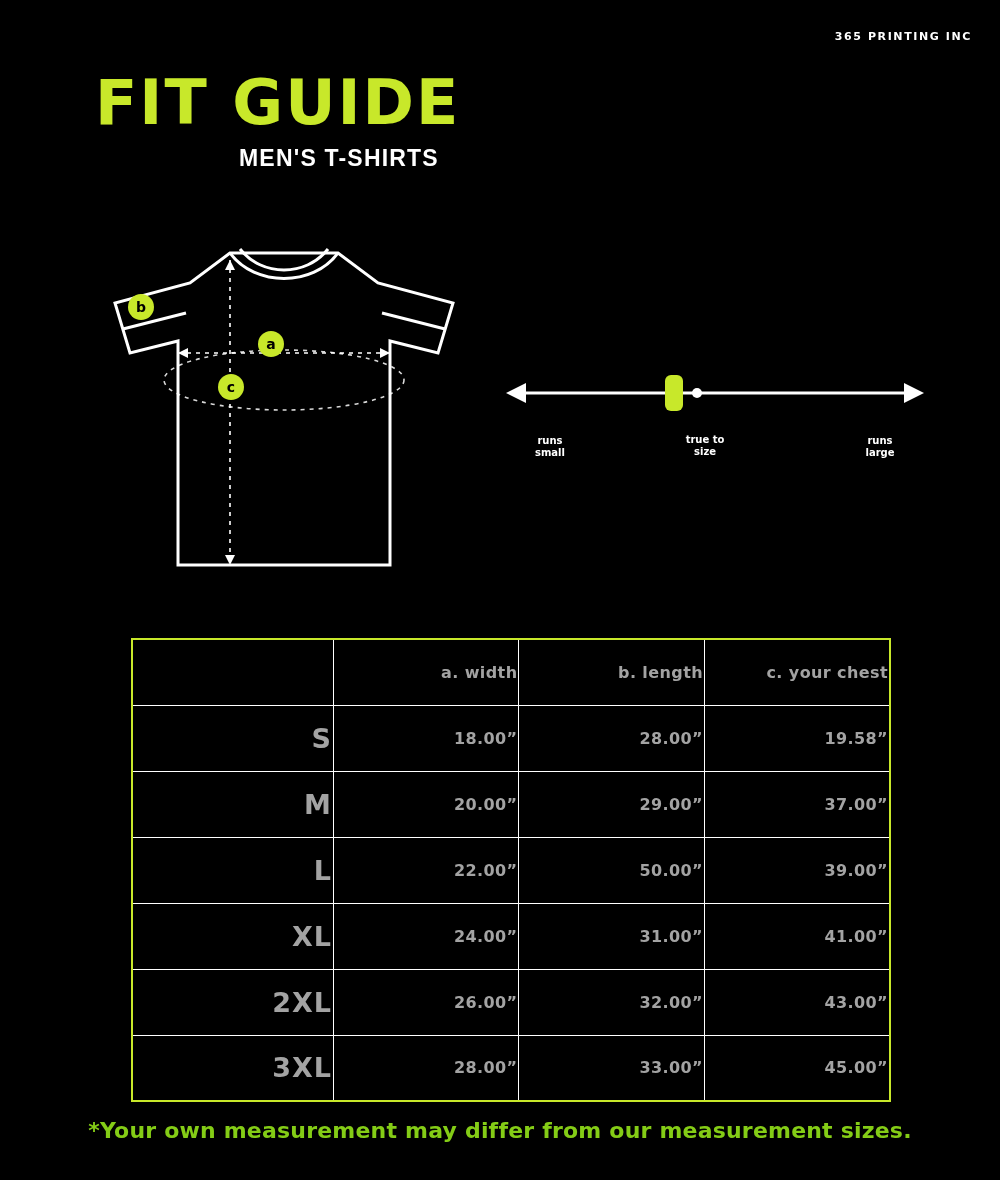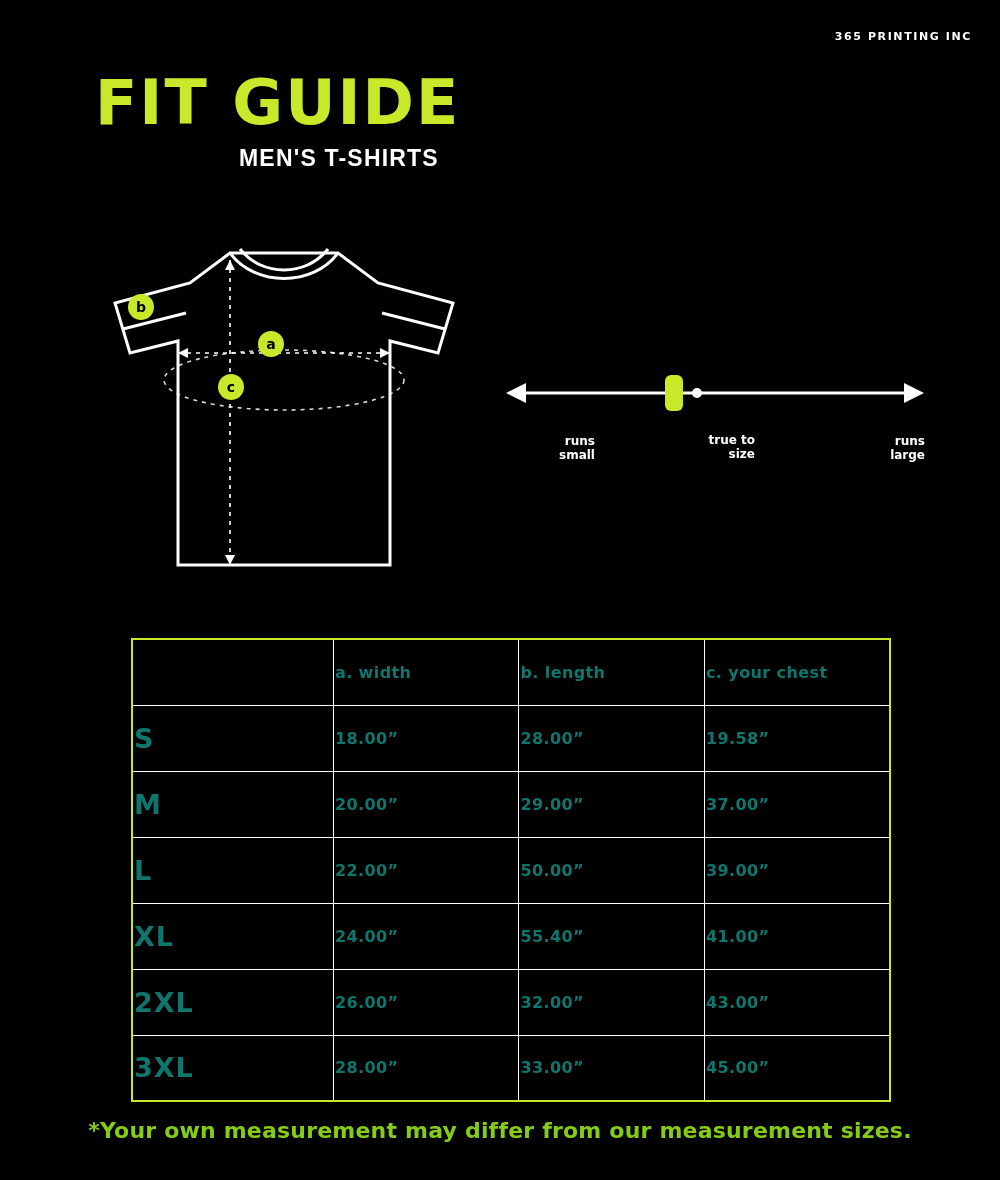--- a/index.html
+++ b/index.html
@@ -83,44 +83,44 @@
     line-height: 1;
   }
   #badge-b { left: 128px; top: 294px; }
   #badge-a { left: 258px; top: 331px; }
   #badge-c { left: 218px; top: 374px; }
 
   .scale-label {
     position: absolute;
     font-family: "DejaVu Sans", sans-serif;
     font-weight: bold;
-    font-size: 12px;
+    font-size: 10px;
     line-height: 1.15;
     color: #ffffff;
-    text-align: right;
+    text-align: center;
     white-space: pre-line;
   }
   #scale-left  { left: 505px; top: 435px; width: 90px; }
   #scale-mid   { left: 655px; top: 434px; width: 100px; }
   #scale-right { left: 835px; top: 435px; width: 90px; }
 
   table.size-table {
     position: absolute;
     left: 131px;
     top: 638px;
     width: 760px;
     border-collapse: collapse;
     border: 2px solid #c8e82a;
   }
   table.size-table th,
   table.size-table td {
     border: 1px solid #ffffff;
-    text-align: left;
+    text-align: right;
     vertical-align: middle;
-    color: #0f766e;
+    color: #a3a3a3;
     font-family: "DejaVu Sans", sans-serif;
   }
   table.size-table tr { height: 66px; }
   table.size-table th.corner { border: none; background: #000; }
   table.size-table th.colhead {
     font-weight: bold;
     font-size: 16px;
     letter-spacing: 0.4px;
   }
   table.size-table td.size-cell {
@@ -239,21 +239,21 @@
     </tr>
     <tr>
       <td class="size-cell">L</td>
       <td class="meas">22.00”</td>
       <td class="meas">50.00”</td>
       <td class="meas">39.00”</td>
     </tr>
     <tr>
       <td class="size-cell">XL</td>
       <td class="meas">24.00”</td>
-      <td class="meas">55.40”</td>
+      <td class="meas">31.00”</td>
       <td class="meas">41.00”</td>
     </tr>
     <tr>
       <td class="size-cell">2XL</td>
       <td class="meas">26.00”</td>
       <td class="meas">32.00”</td>
       <td class="meas">43.00”</td>
     </tr>
     <tr>
       <td class="size-cell">3XL</td>

